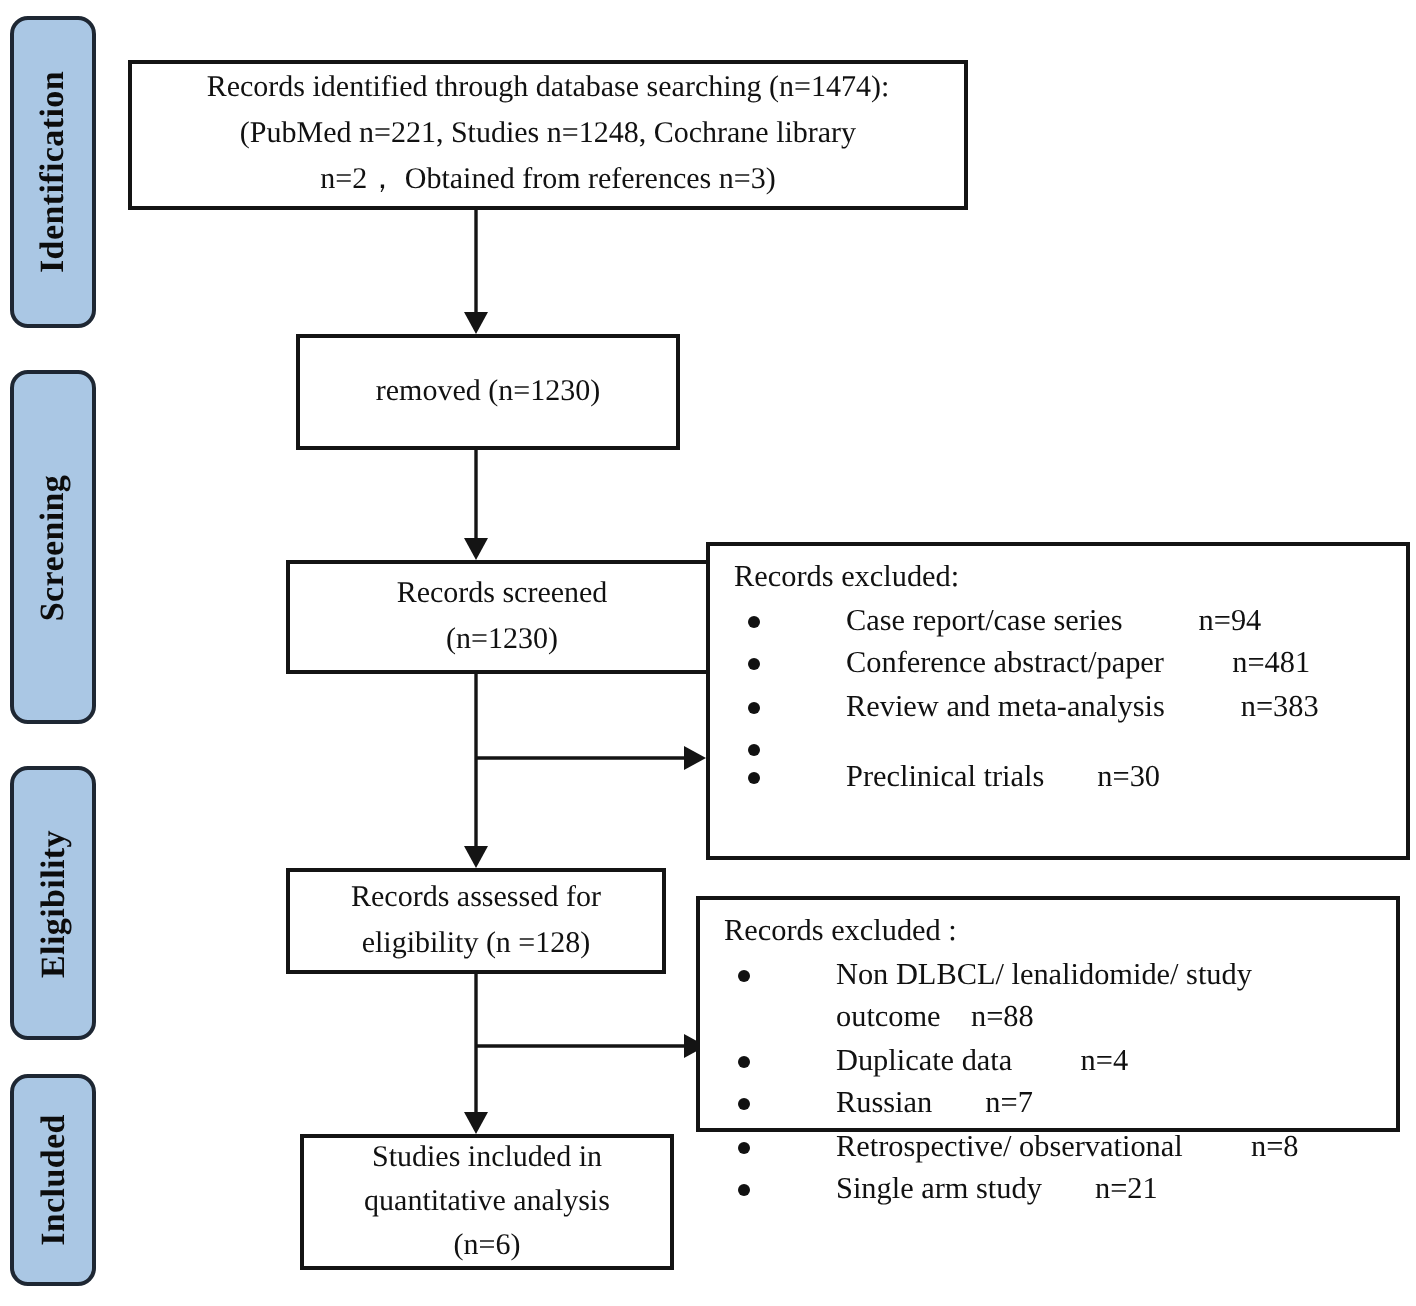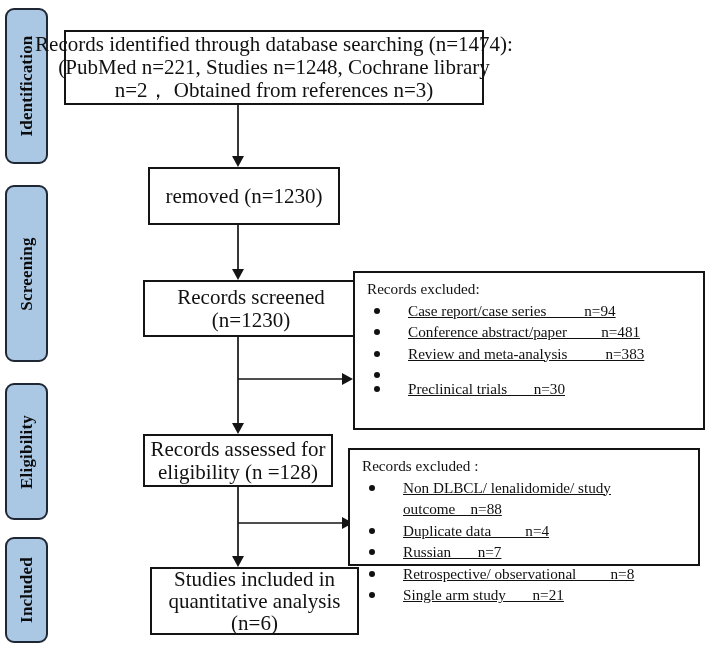--- a/index.html
+++ b/index.html
@@ -50,21 +50,21 @@
     position: absolute;
     background: #ffffff;
     border: 2px solid #141414;
     box-sizing: border-box;
     display: flex;
     flex-direction: column;
     align-items: center;
     justify-content: center;
     text-align: left;
     z-index: 2;
-    font-size: 21px;
+    font-size: 15px;
     line-height: 23px;
   }
   .fbox .line { white-space: pre; }
   
   .xbox {
     position: absolute;
     background: #ffffff;
     border: 2px solid #141414;
     box-sizing: border-box;
     z-index: 2;
@@ -78,29 +78,28 @@
     align-items: flex-start;
   }
   .li .bullet {
     flex: 0 0 auto;
     width: 6px; height: 6px;
     border-radius: 50%;
     background: #111111;
     margin: 8px 0 0 7px;
   }
   .li .li-text {
-    margin-left: 28px;
+    margin-left: 43px;
     white-space: pre-wrap;
-    text-decoration: underline;
   }
   #box-identified { left: 64px; top: 30px;  width: 420px; height: 75px; }
   #box-duplicates { left: 148px; top: 167px; width: 192px; height: 58px; }
   #box-screened   { left: 143px; top: 280px; width: 216px; height: 57px; }
   #box-assessed   { left: 143px; top: 434px; width: 190px; height: 53px; }
-  #box-included   { left: 150px; top: 567px; width: 209px; height: 68px; line-height: 22px; }
+  #box-included   { left: 150px; top: 567px; width: 187px; height: 68px; line-height: 22px; }
   #xbox-screening   { left: 353px; top: 271px; width: 352px; height: 159px; }
   #xbox-eligibility { left: 348px; top: 448px; width: 352px; height: 118px; }
   #stage-identification { top: 8px;   height: 156px; }
   #stage-screening      { top: 185px; height: 177px; }
   #stage-eligibility    { top: 383px; height: 137px; }
   #stage-included       { top: 537px; height: 106px; }
 </style>
 </head>
 <body>
 

